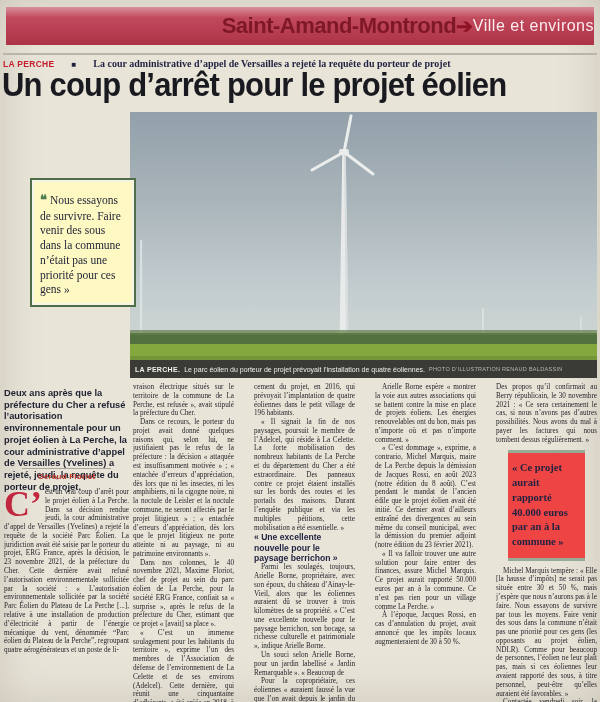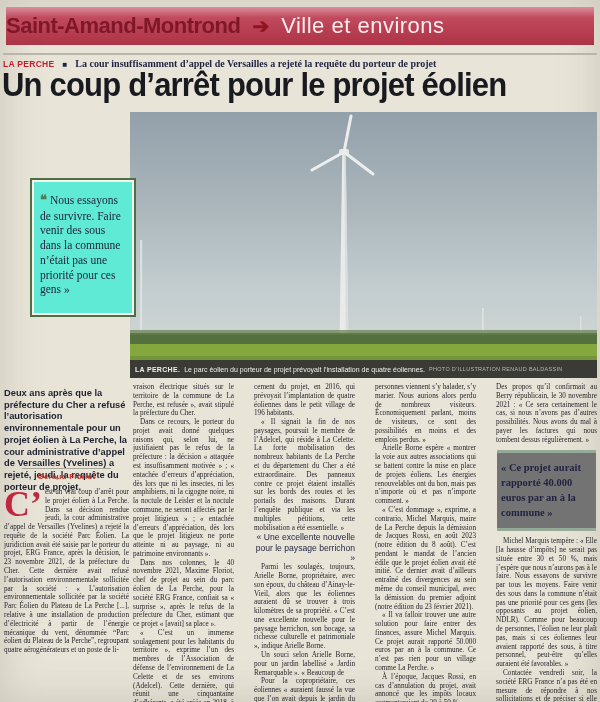--- a/index.html
+++ b/index.html
@@ -2,87 +2,87 @@
 <html><head>
 <meta charset="utf-8">
 <style>
   html,body{margin:0;padding:0;}
   body{background:#cfccc2;font-family:"Liberation Serif", serif;}
   .page{position:relative;width:600px;height:702px;background:#e8e4d8;overflow:hidden;
         box-shadow:inset 0 0 40px rgba(120,110,90,.25);}
   
   .masthead{position:absolute;left:6px;top:7px;width:588px;height:38px;
     background:linear-gradient(180deg,#d8909b 0%,#c24a5d 28%,#b43a4e 75%,#ad3447 100%);
-    display:flex;align-items:center;justify-content:flex-start;gap:12px;
+    display:flex;align-items:center;justify-content:flex-end;gap:0;
     font-family:"Liberation Sans", sans-serif;}
   .masthead .city{font-weight:bold;font-size:22px;color:#7e1728;letter-spacing:-.5px;}
   .masthead .arrow{font-size:20px;color:#8f1422;font-weight:bold;line-height:1;}
-  .masthead .section{font-size:22px;color:#fbecee;letter-spacing:.5px;}
+  .masthead .section{font-size:16px;color:#fbecee;letter-spacing:.5px;}
   
   .kicker{position:absolute;left:3px;top:53px;width:594px;border-top:2px solid #b9b5a9;
-    padding-top:3px;font-size:9.5px;display:flex;align-items:baseline;gap:8px;}
+    padding-top:3px;font-size:9.5px;display:flex;align-items:baseline;gap:17px;}
   .kicker .tag{font-family:"Liberation Sans", sans-serif;font-weight:bold;color:#c41e2f;font-size:8.5px;letter-spacing:.3px;}
   .kicker .sq{color:#1f2240;font-size:8px;}
   .kicker .ktext{font-weight:bold;color:#1f2240;font-size:10px;}
   
   .headline{position:absolute;left:2px;top:66px;width:596px;
     font-family:"Liberation Sans", sans-serif;font-weight:bold;font-size:31px;
     letter-spacing:-.8px;color:#191920;transform:scaleY(1.08);transform-origin:top left;}
   
   .photo{position:absolute;left:130px;top:112px;width:467px;height:248px;overflow:hidden;
     background:linear-gradient(180deg,#93a0aa 0%,#a9b4ba 35%,#c2cccf 70%,#ccd3d2 88%,#c8d0cc 100%);}
   .capbar{position:absolute;left:130px;top:360px;width:467px;height:18px;background:#3a3a36;
     color:#f1f1ea;font-family:"Liberation Sans", sans-serif;font-size:7px;
     display:flex;align-items:center;padding:0 5px;box-sizing:border-box;gap:4px;white-space:nowrap;overflow:hidden;}
   .capbar .ctag{font-weight:bold;letter-spacing:.3px;}
   .capbar .credit{color:#b9b9b0;font-size:5.5px;letter-spacing:.3px;}
   
   .rail{position:absolute;left:4px;top:112px;width:124px;}
-  .lquote{margin:66px 0 0 26px;width:88px;background:#5eead4;border:2px solid #4f6e48;
-    box-shadow:inset 0 0 0 2px #f4f5e8;padding:12px 6px 18px 8px;
+  .lquote{margin:66px 0 0 26px;width:88px;background:#fef9c3;border:2px solid #4f6e48;
+    box-shadow:inset 0 0 0 2px #f4f5e8;padding:12px 6px 8px 8px;
     font-size:11.5px;line-height:1.28;color:#22263a;}
   .lquote .qmark{color:#4f7d52;font-weight:bold;font-size:13px;}
   .lede{position:absolute;left:4px;top:380px;width:125px;
     font-family:"Liberation Sans", sans-serif;font-weight:bold;font-size:9.3px;
     line-height:1.26;color:#1e2130;margin-top:8px;}
   .bylineblock{position:absolute;left:4px;top:468px;width:125px;text-align:center;}
   .bylineblock .rule{border-top:1px solid #a9a59a;margin:0 18px 3px;}
   .byline{font-family:"Liberation Sans", sans-serif;font-weight:bold;font-size:8px;color:#c0392b;letter-spacing:.2px;}
   .leftbody{position:absolute;left:4px;top:488px;width:125px;height:212px;overflow:hidden;
     font-size:7.2px;line-height:1.22;text-align:justify;color:#26262c;}
   .dropcap{float:left;font-size:36px;line-height:.8;font-weight:bold;color:#c22740;
     padding:2px 3px 0 0;font-family:"Liberation Serif", serif;}
   
   .cols{position:absolute;left:133px;top:383px;width:464px;height:319px;display:flex;gap:20px;overflow:hidden;}
   .col{width:111px;font-size:7.2px;line-height:1.22;text-align:justify;color:#26262c;overflow:hidden;}
   .col p{margin:0;}
   .col p.ind{text-indent:7px;font-family:Liberation Serif, serif;}
-  .subhead{font-family:"Liberation Sans", sans-serif;font-weight:normal;font-size:8.6px;
-    line-height:1.2;color:#1f2240;text-align:right;margin:5px 2px 4px;text-indent:0;}
-  .rquote{background:#737373;border-top:3px solid #96ab97;border-bottom:3px solid #96ab97;
-    margin:6px 1px;padding:8px 4px;font-weight:bold;font-size:10.5px;line-height:1.4;
+  .subhead{font-family:"Liberation Sans", sans-serif;font-weight:bold;font-size:8.6px;
+    line-height:1.2;color:#1f2240;text-align:left;margin:5px 2px 4px;text-indent:0;}
+  .rquote{background:#ef4444;border-top:3px solid #96ab97;border-bottom:3px solid #96ab97;
+    margin:6px 12px;padding:8px 4px;font-weight:bold;font-size:10.5px;line-height:1.4;
     color:#1f2240;text-align:left;}
   
   svg{display:block;}
 </style>
 </head>
 <body>
 
 <div class="page">
 
   <div class="masthead">
     <span class="city">Saint-Amand-Montrond</span>
     <span class="arrow">➔</span>
     <span class="section">Ville et environs</span>
   </div>
 
   <div class="kicker">
     <span class="tag">LA PERCHE</span>
     <span class="sq">■</span>
-    <span class="ktext">La cour insuffisamment d’appel de Versailles a rejeté la requête du porteur de projet</span>
+    <span class="ktext">La cour administrative d’appel de Versailles a rejeté la requête du porteur de projet</span>
   </div>
 
   <div class="headline">Un coup d’arrêt pour le projet éolien</div>
 
   <div class="photo">
     <svg width="467" height="248" viewBox="0 0 467 248">
 
       <rect x="10" y="128" width="2.2" height="106" fill="#dfe4e4" opacity=".85"></rect>
       <rect x="352" y="196" width="1.8" height="38" fill="#e2e6e5" opacity=".8"></rect>
       <rect x="450" y="204" width="1.6" height="30" fill="#e2e6e5" opacity=".7"></rect>
@@ -140,21 +140,20 @@
     <div class="col">
       <p>cement du projet, en 2016, qui prévoyait l’implantation de quatre éoliennes dans le petit village de 196 habitants.</p>
       <p class="ind">« Il signait la fin de nos paysages, poursuit le membre de l’Adelcel, qui réside à La Celette. La forte mobilisation des nombreux habitants de La Perche et du département du Cher a été extraordinaire. Des panneaux contre ce projet étaient installés sur les bords des routes et les portails des maisons. Durant l’enquête publique et via les multiples pétitions, cette mobilisation a été essentielle. »</p>
       <p class="subhead">« Une excellente nouvelle pour le paysage berrichon »</p>
       <p class="ind">Parmi les soulagés, toujours, Arielle Borne, propriétaire, avec son époux, du château d’Ainay-le-Vieil, alors que les éoliennes auraient dû se trouver à trois kilomètres de sa propriété. « C’est une excellente nouvelle pour le paysage berrichon, son bocage, sa richesse culturelle et patrimoniale », indique Arielle Borne.</p>
       <p class="ind">Un souci selon Arielle Borne, pour un jardin labellisé « Jardin Remarquable ». « Beaucoup de</p>
       <p class="ind">Pour la copropriétaire, ces éoliennes « auraient faussé la vue que l’on avait depuis le jardin du château. En hiver, elles auraient été visibles de partout, et partiellement en été. »</p>
     </div>
 
     <div class="col">
-      <p>personnes viennent s’y balader, s’y marier. Nous aurions alors perdu de nombreux visiteurs. Économiquement parlant, moins de visiteurs, ce sont des possibilités en moins et des emplois perdus. »</p>
       <p class="ind">Arielle Borne espère « montrer la voie aux autres associations qui se battent contre la mise en place de projets éoliens. Les énergies renouvelables ont du bon, mais pas n’importe où et pas n’importe comment. »</p>
       <p class="ind">« C’est dommage », exprime, a contrario, Michel Marquis, maire de La Perche depuis la démission de Jacques Rossi, en août 2023 (notre édition du 8 août). C’est pendant le mandat de l’ancien édile que le projet éolien avait été initié. Ce dernier avait d’ailleurs entraîné des divergences au sein même du conseil municipal, avec la démission du premier adjoint (notre édition du 23 février 2021).</p>
       <p class="ind">« Il va falloir trouver une autre solution pour faire entrer des finances, assure Michel Marquis. Ce projet aurait rapporté 50.000 euros par an à la commune. Ce n’est pas rien pour un village comme La Perche. »</p>
       <p class="ind">À l’époque, Jacques Rossi, en cas d’annulation du projet, avait annoncé que les impôts locaux augmenteraient de 30 à 50 %.</p>
     </div>
 
     <div class="col">
       <p>Des propos qu’il confirmait au Berry républicain, le 30 novembre 2021 : « Ce sera certainement le cas, si nous n’avons pas d’autres possibilités. Nous avons du mal à payer les factures qui nous tombent dessus régulièrement. »</p>
       <div class="rquote">« Ce projet aurait rapporté 40.000 euros par an à la commune »</div>
       <p class="ind">Michel Marquis tempère : « Elle [la hausse d’impôts] ne serait pas située entre 30 et 50 %, mais j’espère que nous n’aurons pas à le faire. Nous essayons de survivre par tous les moyens. Faire venir des sous dans la commune n’était pas une priorité pour ces gens (les opposants au projet éolien, NDLR). Comme pour beaucoup de personnes, l’éolien ne leur plaît pas, mais si ces éoliennes leur avaient rapporté des sous, à titre personnel, peut-être qu’elles auraient été favorables. »</p>

